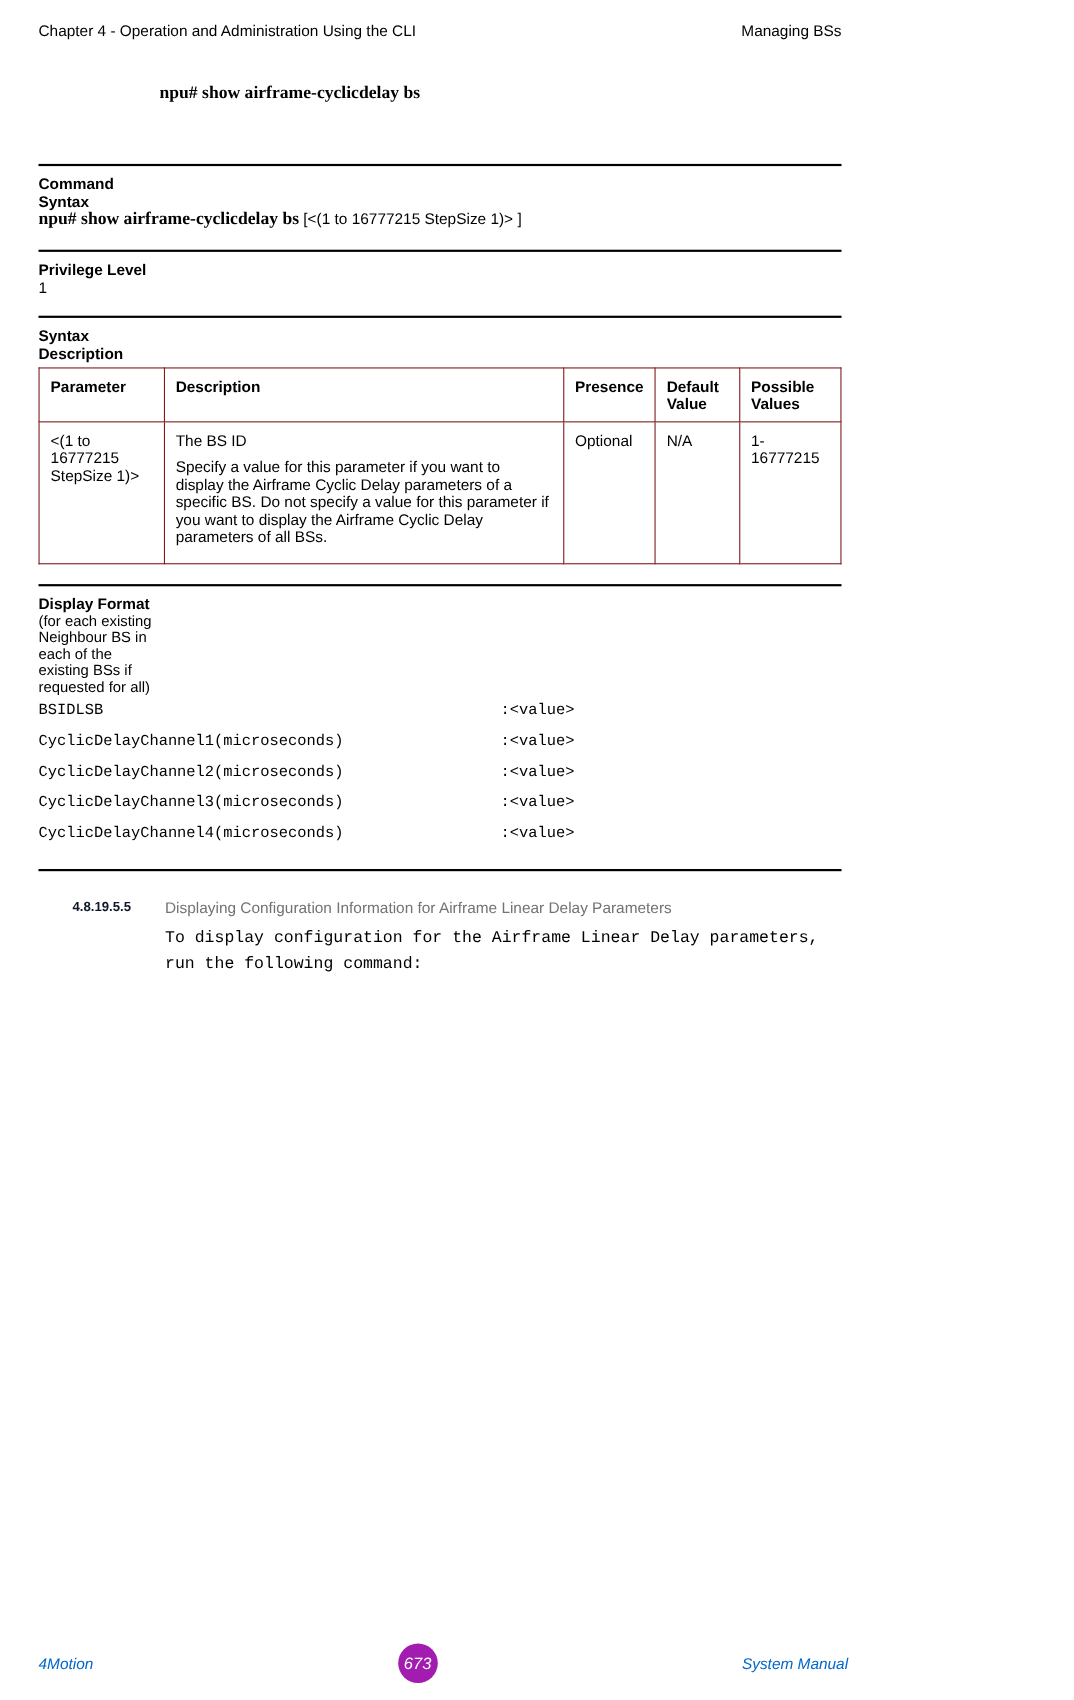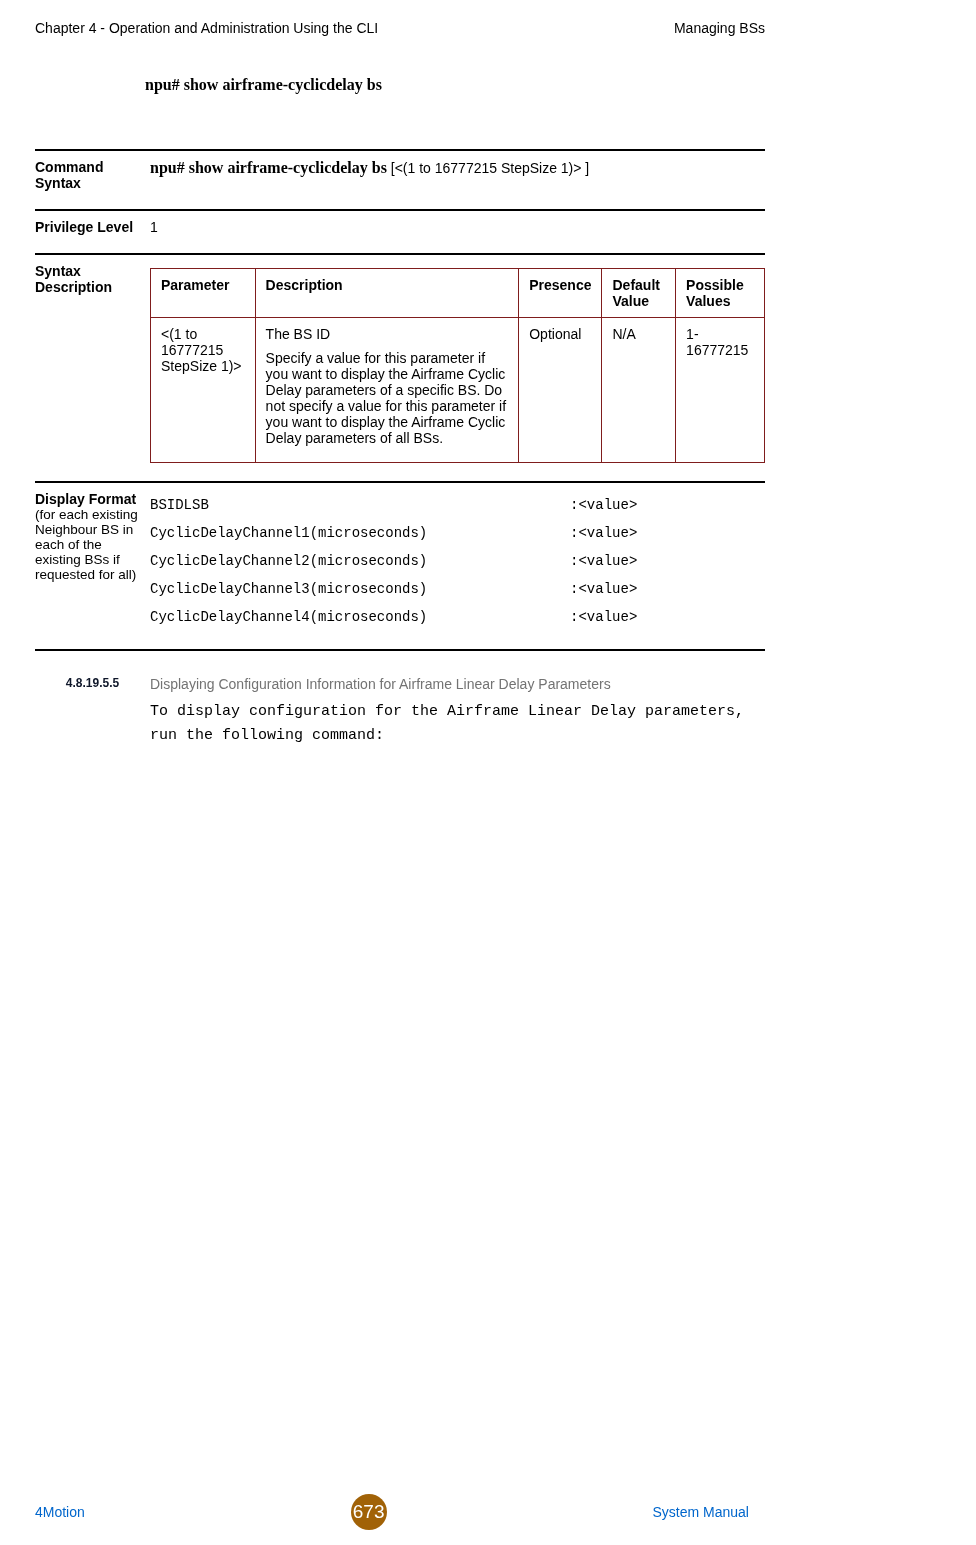--- a/index.html
+++ b/index.html
@@ -19,20 +19,21 @@
     }
     .top-header {
       display: flex;
       justify-content: space-between;
       font-size: 14px;
       margin-bottom: 40px;
     }
     .block-row {
       display: flex;
       align-items: flex-start;
+      flex-direction: column;
     }
     .label-col {
       width: 115px;
       flex-shrink: 0;
       font-weight: bold;
       font-size: 14px;
     }
     .content-col {
       flex: 1;
     }
@@ -100,39 +101,40 @@
       font-family: Liberation Mono, monospace;
       font-size: 15px;
       margin-left: 115px;
       margin-top: 8px;
       line-height: 1.6;
     }
     .footer {
       position: absolute;
       bottom: 15px;
       left: 35px;
-      right: 51px;
+      right: 29px;
       display: flex;
       justify-content: space-between;
       align-items: center;
       font-size: 14px;
+      font-style: italic;
     }
     .footer-left, .footer-right {
       color: #0066cc;
     }
     .footer-center {
-      background: #a16207;
+      background: #a21caf;
       color: #fff;
       border-radius: 50%;
       width: 36px;
       height: 36px;
       display: flex;
       align-items: center;
       justify-content: center;
-      font-size: 19px;
+      font-size: 15px;
     }
     .label-sub {
       font-weight: normal;
       font-size: 13.5px;
     }
     .desc-para {
       margin: 0 0 8px 0;
     }
   </style>
 </head>

